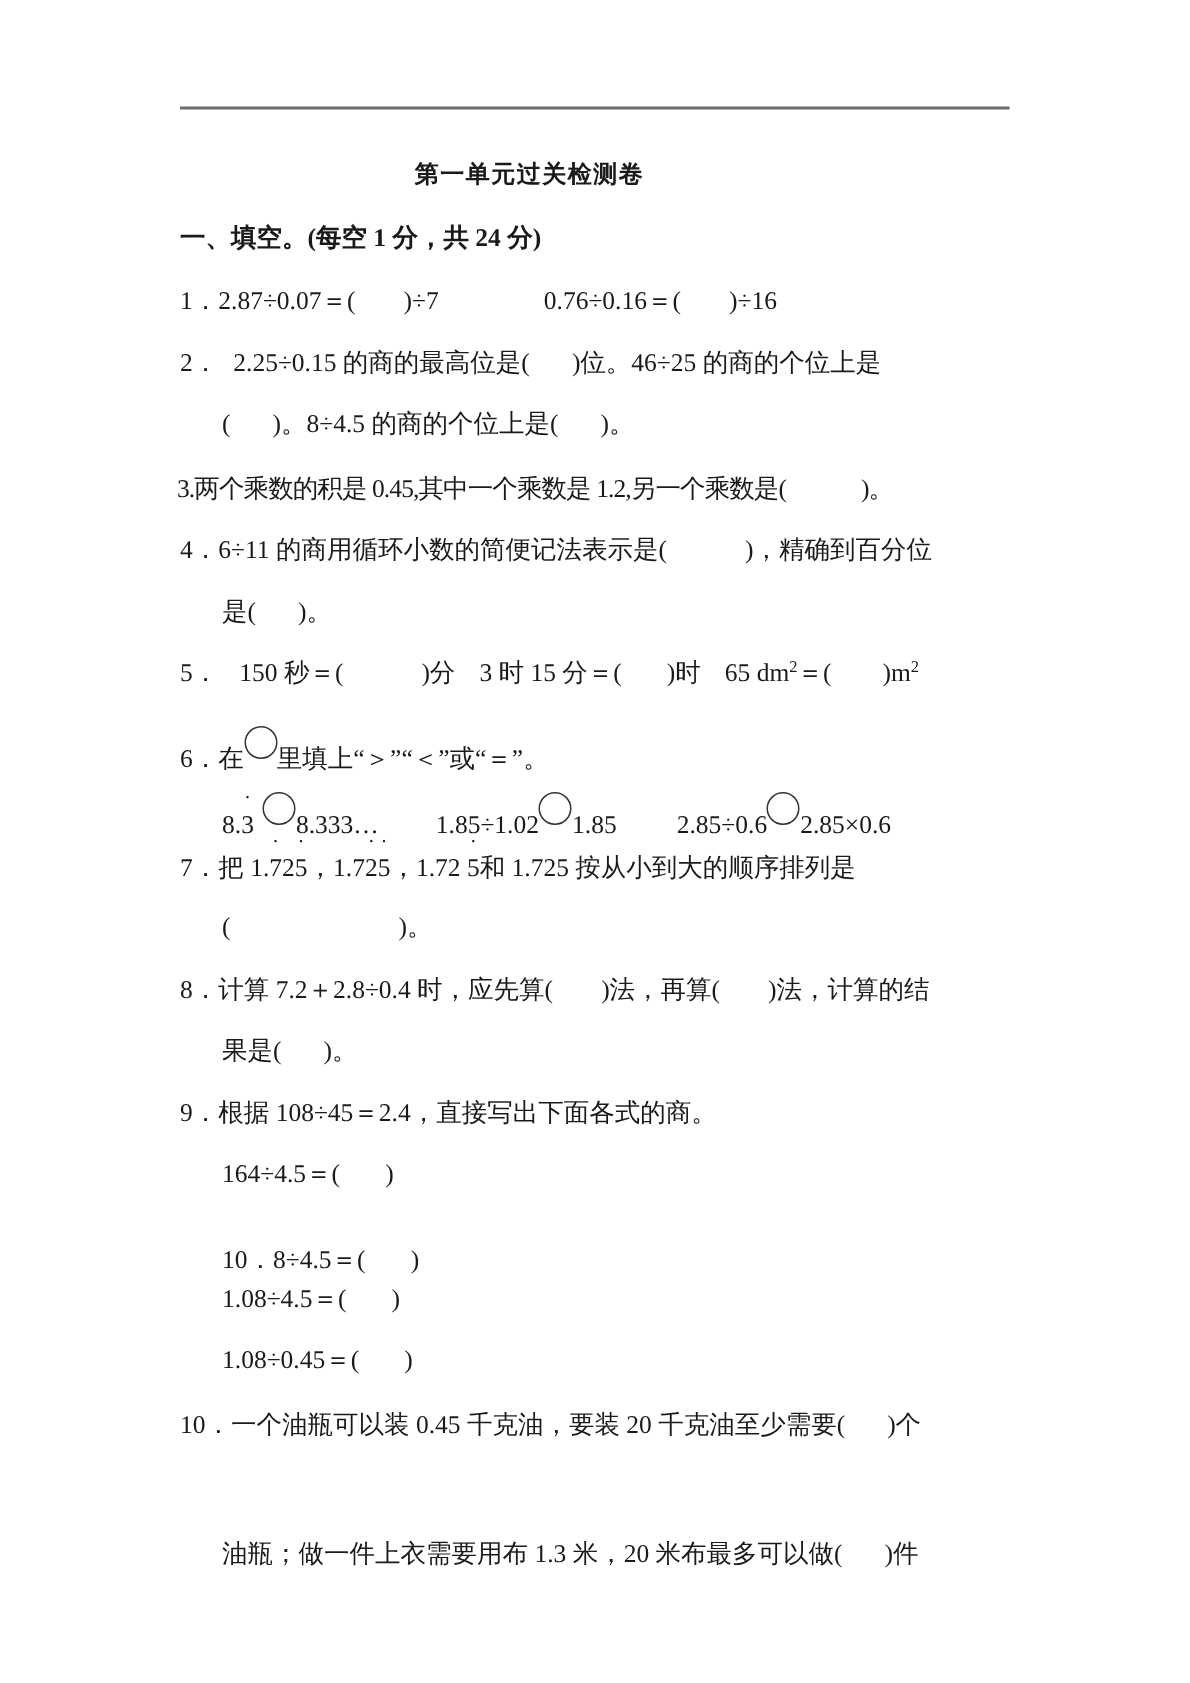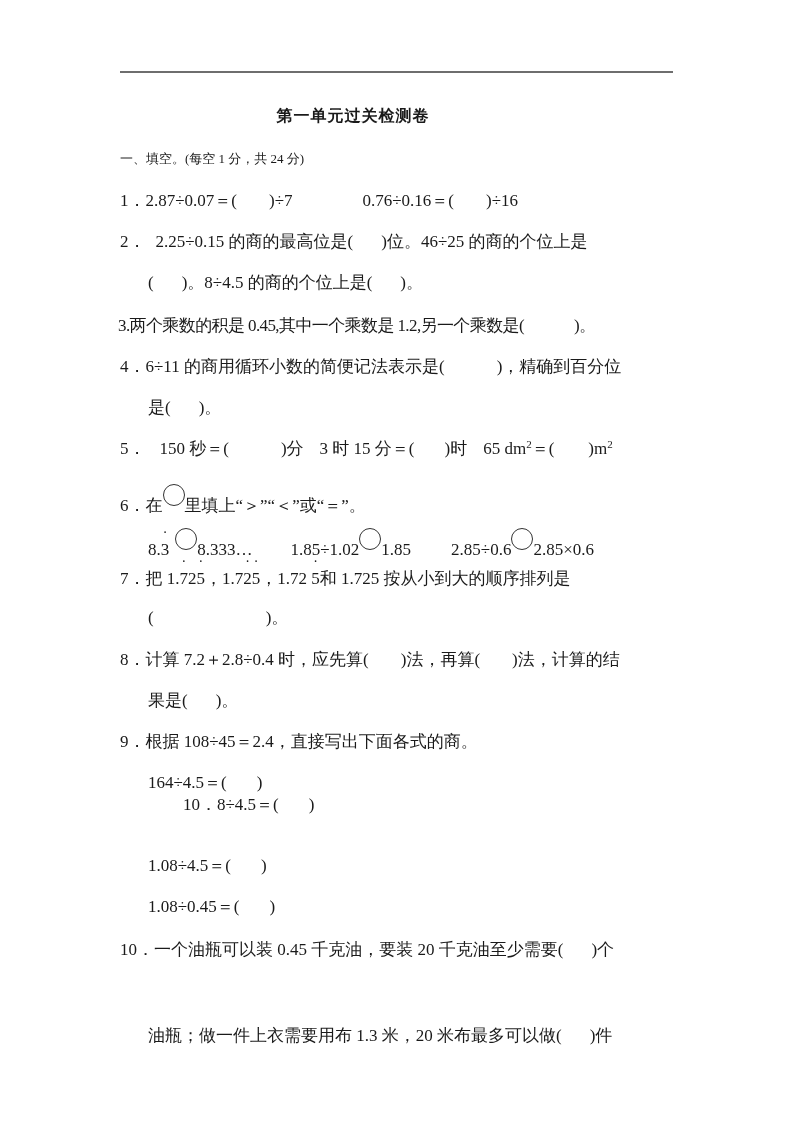--- a/index.html
+++ b/index.html
@@ -34,22 +34,22 @@
       letter-spacing: 1px;
       font-family: "DejaVu Sans", sans-serif;
     }
     .line {
       position: absolute;
       white-space: nowrap;
       font-size: 17px;
       line-height: 22px;
     }
     .section-head {
-      font-weight: normal;
-      font-size: 13px;
+      font-weight: bold;
+      font-size: 17px;
       text-align: center;
     }
     .blank {
       display: inline-block;
     }
     .circle {
       display: inline-block;
       width: 22px;
       height: 22px;
       border: 1.2px solid #333;
@@ -134,21 +134,21 @@
 <div class="line" style="left:148px; top:690px;">
   <span>果是(</span><span class="blank" style="width:28px;"></span><span>)。</span>
 </div>
 
 <div class="line" style="left:120px; top:731px;">
   <span>9．</span><span>根据 108÷45＝2.4，直接写出下面各式的商。</span>
 </div>
 <div class="line" style="left:148px; top:772px;">
   <span>164÷4.5＝(</span><span class="blank" style="width:30px;"></span><span>)</span>
 </div>
-<div class="line" style="left:148px; top:794px;margin-left:35px;">
+<div class="line" style="left:148px; top:829px;">
   <span>10．8÷4.5＝(</span><span class="blank" style="width:30px;"></span><span>)</span>
 </div>
 <div class="line" style="left:148px; top:855px;">
   <span>1.08÷4.5＝(</span><span class="blank" style="width:30px;"></span><span>)</span>
 </div>
 <div class="line" style="left:148px; top:896px;">
   <span>1.08÷0.45＝(</span><span class="blank" style="width:30px;"></span><span>)</span>
 </div>
 
 <div class="line" style="left:120px; top:939px;">

